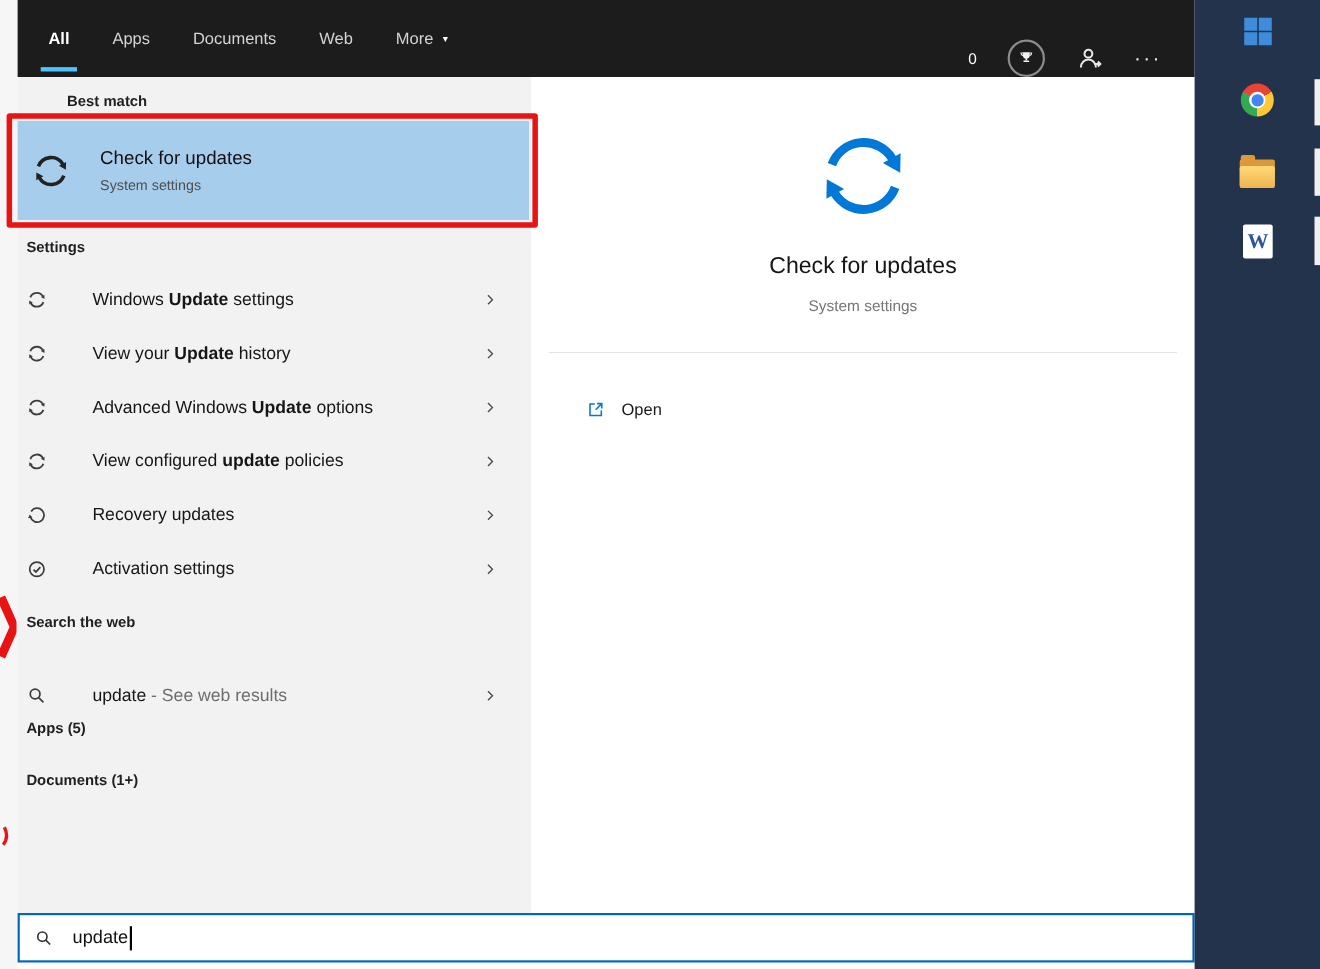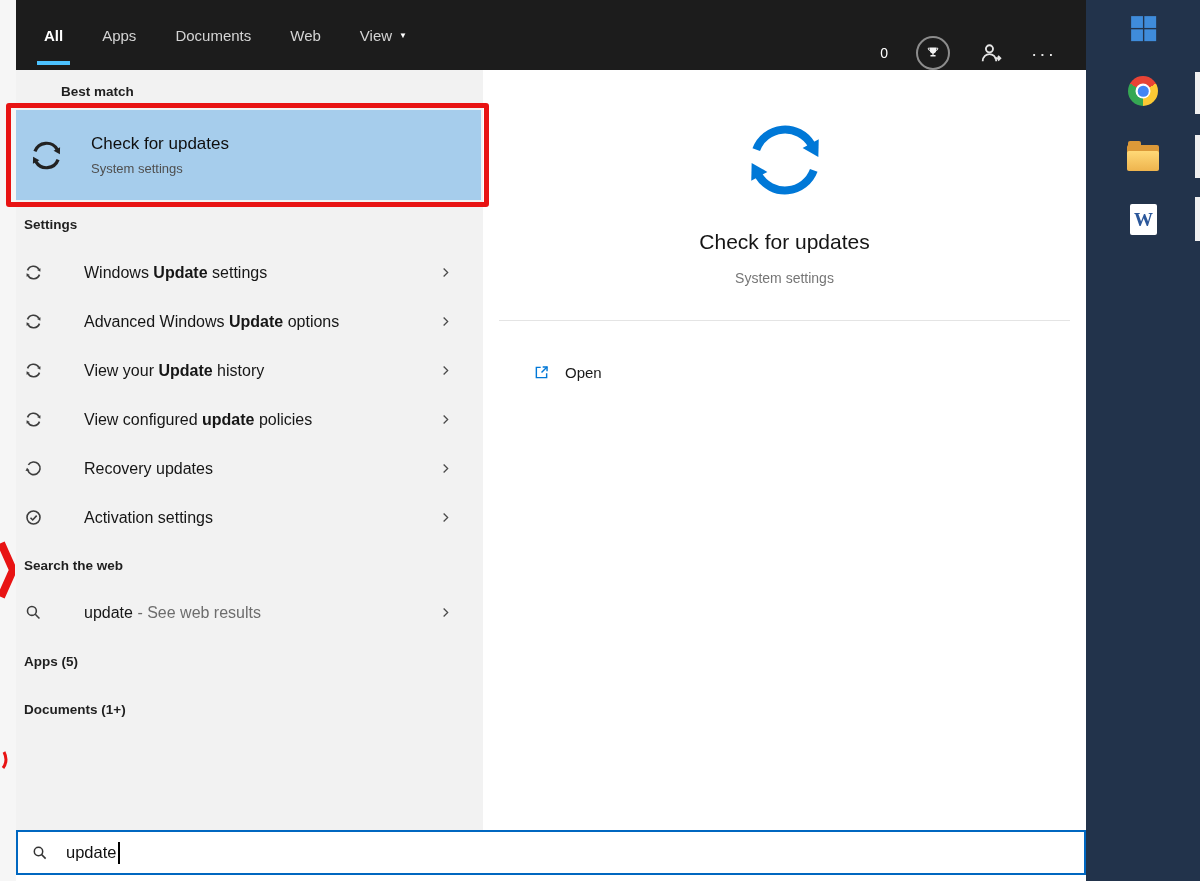--- a/index.html
+++ b/index.html
@@ -53,21 +53,21 @@
   .bm-sub{font-size:13px;color:#4f4f4f;margin-top:7px;}
 
   .rows{position:absolute;top:178px;left:0;width:100%;}
   .row{position:relative;height:49px;display:flex;align-items:center;
        padding:0 30px 0 8px;box-sizing:border-box;cursor:pointer;gap:20px;}
   .row-icon{width:19px;height:19px;color:#3d3d3d;flex:none;}
   .row-label{margin-left:21px;font-size:16px;color:#161616;white-space:nowrap;}
   .row-label b{font-weight:700;}
   .muted{color:#6d6d6d;}
   .row-chev{margin-left:auto;width:15px;height:15px;color:#4a4a4a;flex:none;}
-  .web-row{position:absolute;top:518px;left:0;width:100%;text-align:center;}
+  .web-row{position:absolute;top:538px;left:0;width:100%;text-align:center;}
 
   
   .pv-icon{position:absolute;top:44px;left:50%;transform:translateX(-50%);
            width:92px;height:92px;color:#0078d7;}
   .pv-title{position:absolute;top:160px;left:0;width:100%;text-align:center;
             font-size:21px;color:#151515;}
   .pv-sub{position:absolute;top:200px;left:0;width:100%;text-align:center;
           font-size:14px;color:#767676;}
   .pv-divider{position:absolute;top:250px;left:16px;right:16px;height:1px;background:#e4e4e4;}
   .open-row{position:absolute;top:281px;left:0;right:0;height:42px;display:flex;
@@ -193,21 +193,21 @@
         <div class="tab">
           <span>Apps</span>
         </div>
         <div class="tab">
           <span>Documents</span>
         </div>
         <div class="tab">
           <span>Web</span>
         </div>
         <div class="tab">
-          <span>View</span>
+          <span>More</span>
           <span class="caret">▼</span>
         </div>
       </div>
       <div class="topbar-right">
         <span class="rewards-count">0</span>
         <div class="rewards-badge">
           <svg class="trophy" viewBox="0 0 24 24">
               <use href="#ic-trophy"></use>
             </svg>
         </div>
@@ -242,30 +242,30 @@
               </svg>
             <div class="row-label"><span>Windows </span><b>Update</b><span> settings</span></div>
             <svg class="row-chev" viewBox="0 0 24 24">
                 <use href="#ic-chevron"></use>
               </svg>
           </div>
           <div class="row">
             <svg class="row-icon" viewBox="0 0 24 24">
                 <use href="#ic-sync"></use>
               </svg>
+            <div class="row-label"><span>View your </span><b>Update</b><span> history</span></div>
+            <svg class="row-chev" viewBox="0 0 24 24">
+                <use href="#ic-chevron"></use>
+              </svg>
+          </div>
+          <div class="row">
+            <svg class="row-icon" viewBox="0 0 24 24">
+                <use href="#ic-sync"></use>
+              </svg>
             <div class="row-label"><span>Advanced Windows </span><b>Update</b><span> options</span></div>
-            <svg class="row-chev" viewBox="0 0 24 24">
-                <use href="#ic-chevron"></use>
-              </svg>
-          </div>
-          <div class="row">
-            <svg class="row-icon" viewBox="0 0 24 24">
-                <use href="#ic-sync"></use>
-              </svg>
-            <div class="row-label"><span>View your </span><b>Update</b><span> history</span></div>
             <svg class="row-chev" viewBox="0 0 24 24">
                 <use href="#ic-chevron"></use>
               </svg>
           </div>
           <div class="row">
             <svg class="row-icon" viewBox="0 0 24 24">
                 <use href="#ic-sync"></use>
               </svg>
             <div class="row-label"><span>View configured </span><b>update</b><span> policies</span></div>
             <svg class="row-chev" viewBox="0 0 24 24">

